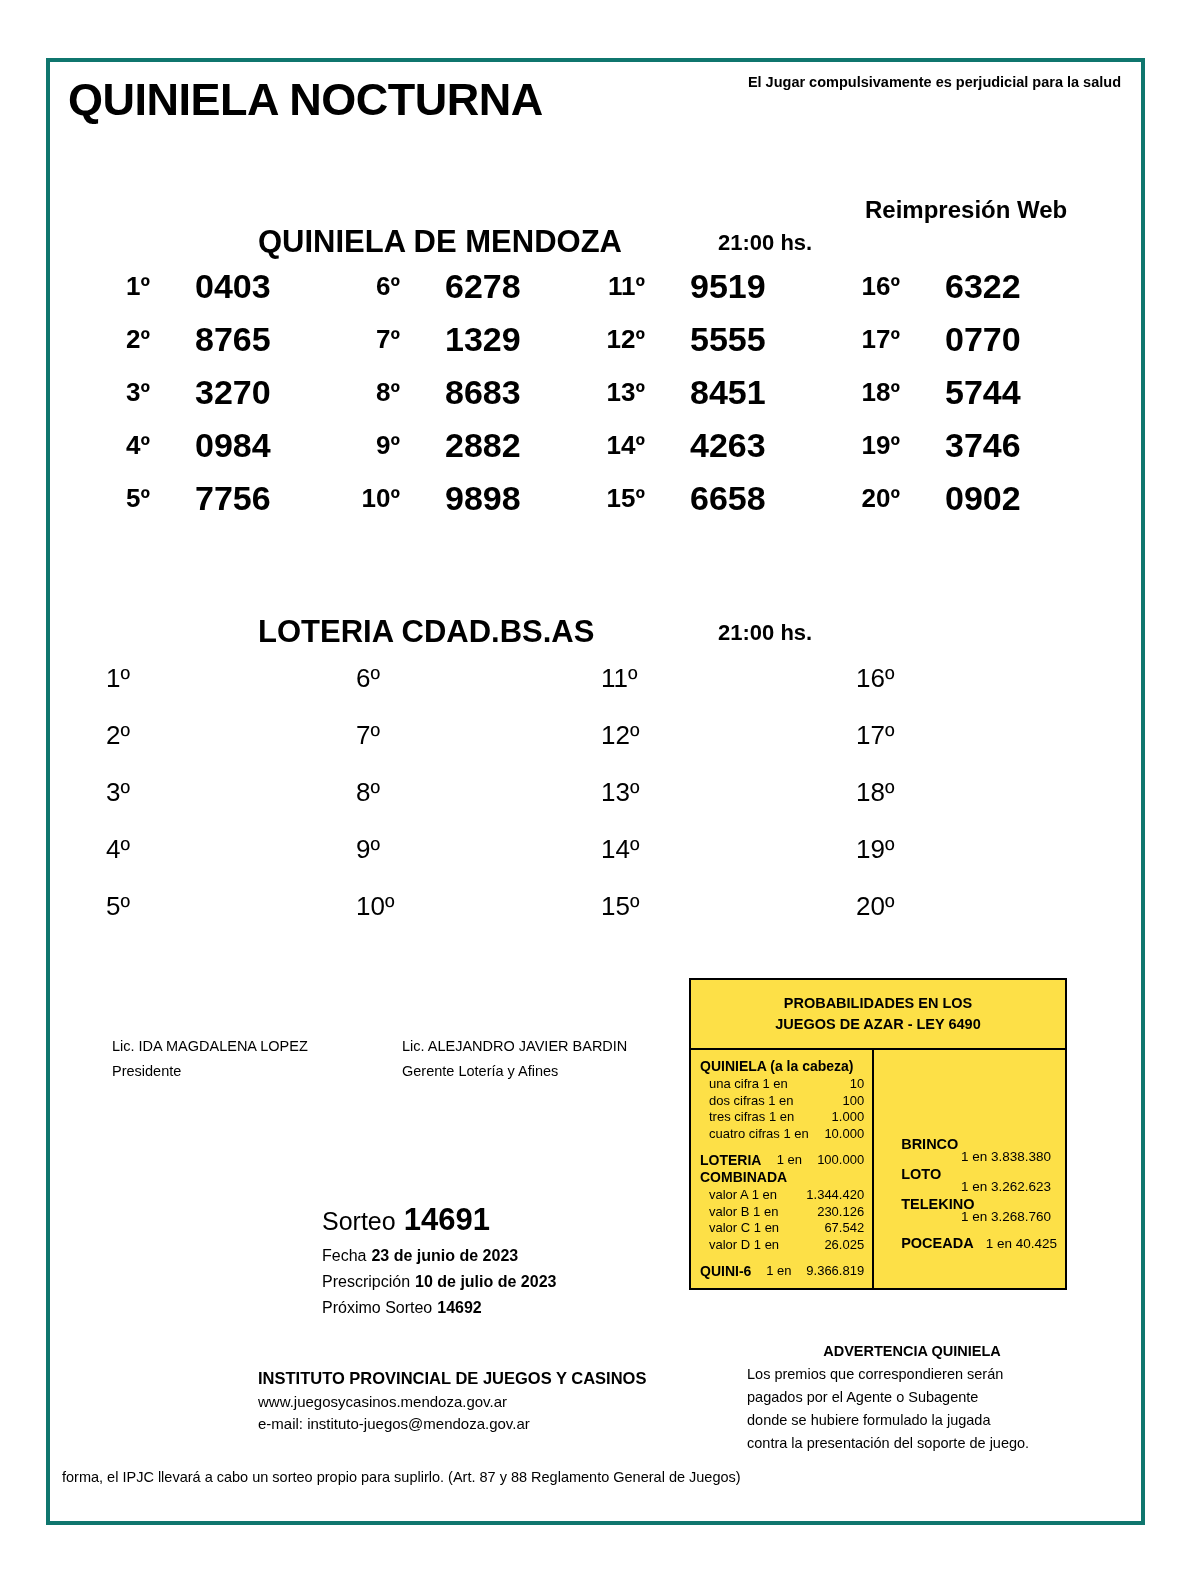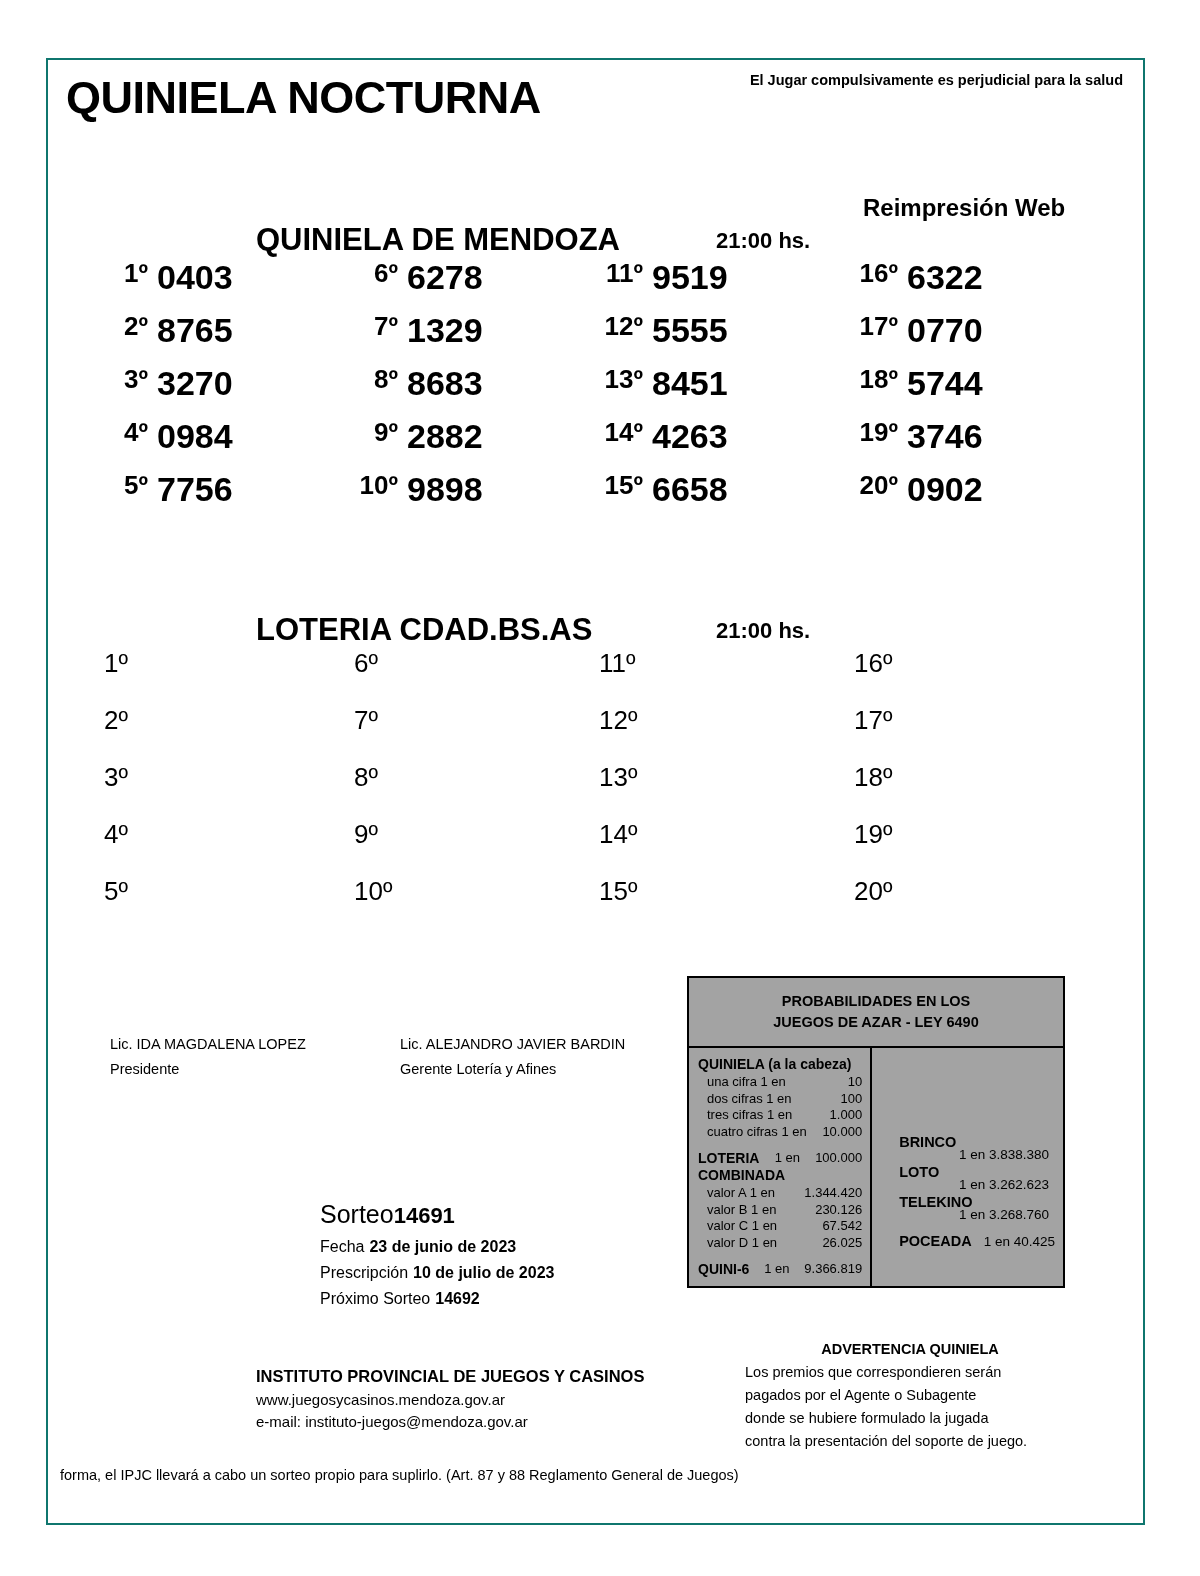--- a/index.html
+++ b/index.html
@@ -15,21 +15,21 @@
     position: relative;
     overflow: hidden;
   }
 
   .page-frame {
     position: absolute;
     left: 46px;
     top: 58px;
     width: 1099px;
     height: 1467px;
-    border: 2px solid #0f766e;
+    border: 4px solid #0f766e;
     box-sizing: border-box;
     background: #ffffff;
   }
 
   
   .masthead {
     position: absolute;
     left: 0; top: 0;
     width: 100%;
     height: 86px;
@@ -84,23 +84,24 @@
   }
 
   .results-grid {
     position: relative;
     display: grid;
     grid-template-columns: 250px 245px 255px 260px;
     margin-left: 38px;
   }
   .result-cell {
     display: flex;
-    align-items: flex-start;
+    align-items: center;
     height: 53px;
     white-space: nowrap;
+    gap: 36px;
   }
   .result-ord {
     width: 62px;
     text-align: right;
     font-size: 26px;
     font-weight: bold;
     padding-right: 9px;
     flex: none;
   }
   .result-num {
@@ -136,40 +137,40 @@
     position: absolute;
     left: 272px;
     top: 1140px;
   }
   .sorteo-line {
     font-size: 25px;
     white-space: nowrap;
     margin-bottom: 9px;
   }
   .sorteo-line .sorteo-value {
-    font-size: 22px;
-    font-weight: bold;
-    margin-left: 0;
+    font-size: 31px;
+    font-weight: bold;
+    margin-left: 8px;
   }
   .meta-line {
     font-size: 16px;
     white-space: nowrap;
     margin-bottom: 8px;
   }
   .meta-line b { margin-left: 5px; font-size: 16px; }
 
   
   .prob-box {
     position: absolute;
     left: 639px;
     top: 916px;
     width: 378px;
     border: 2.5px solid #000000;
     box-sizing: border-box;
-    background: #a3a3a3;
+    background: #fde047;
   }
   .prob-header {
     border-bottom: 2.5px solid #000000;
     text-align: center;
     font-size: 14.5px;
     font-weight: bold;
     line-height: 21px;
     padding: 13px 4px 13px 4px;
   }
   .prob-body { display: flex; }

